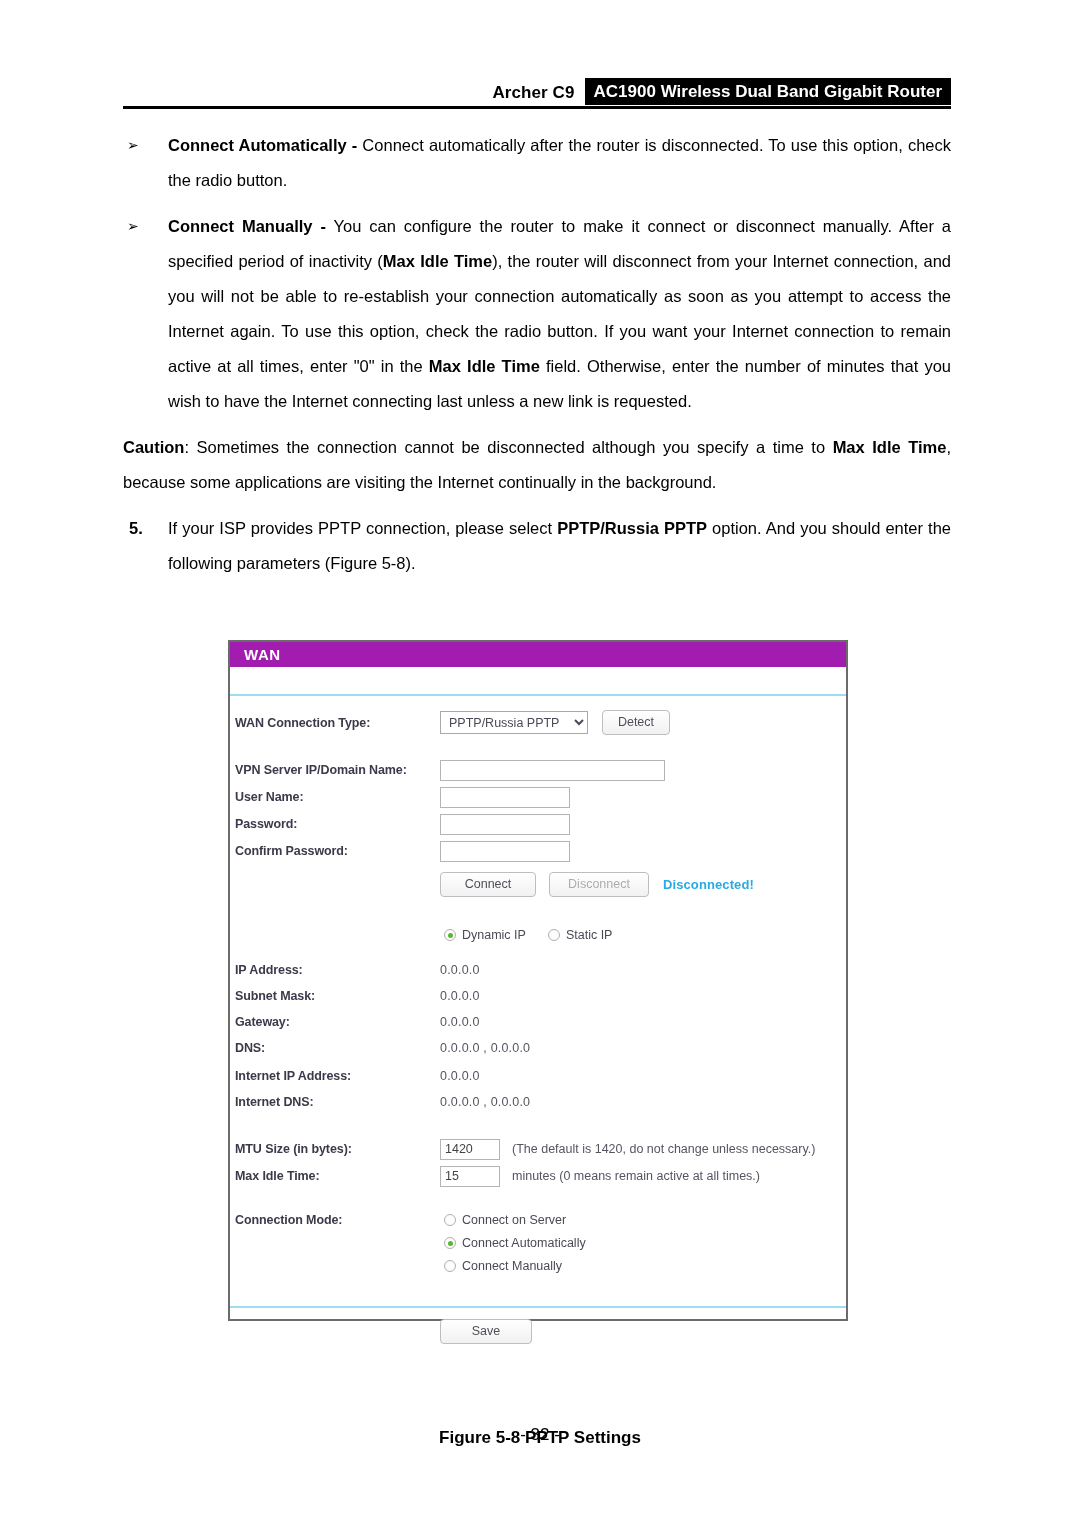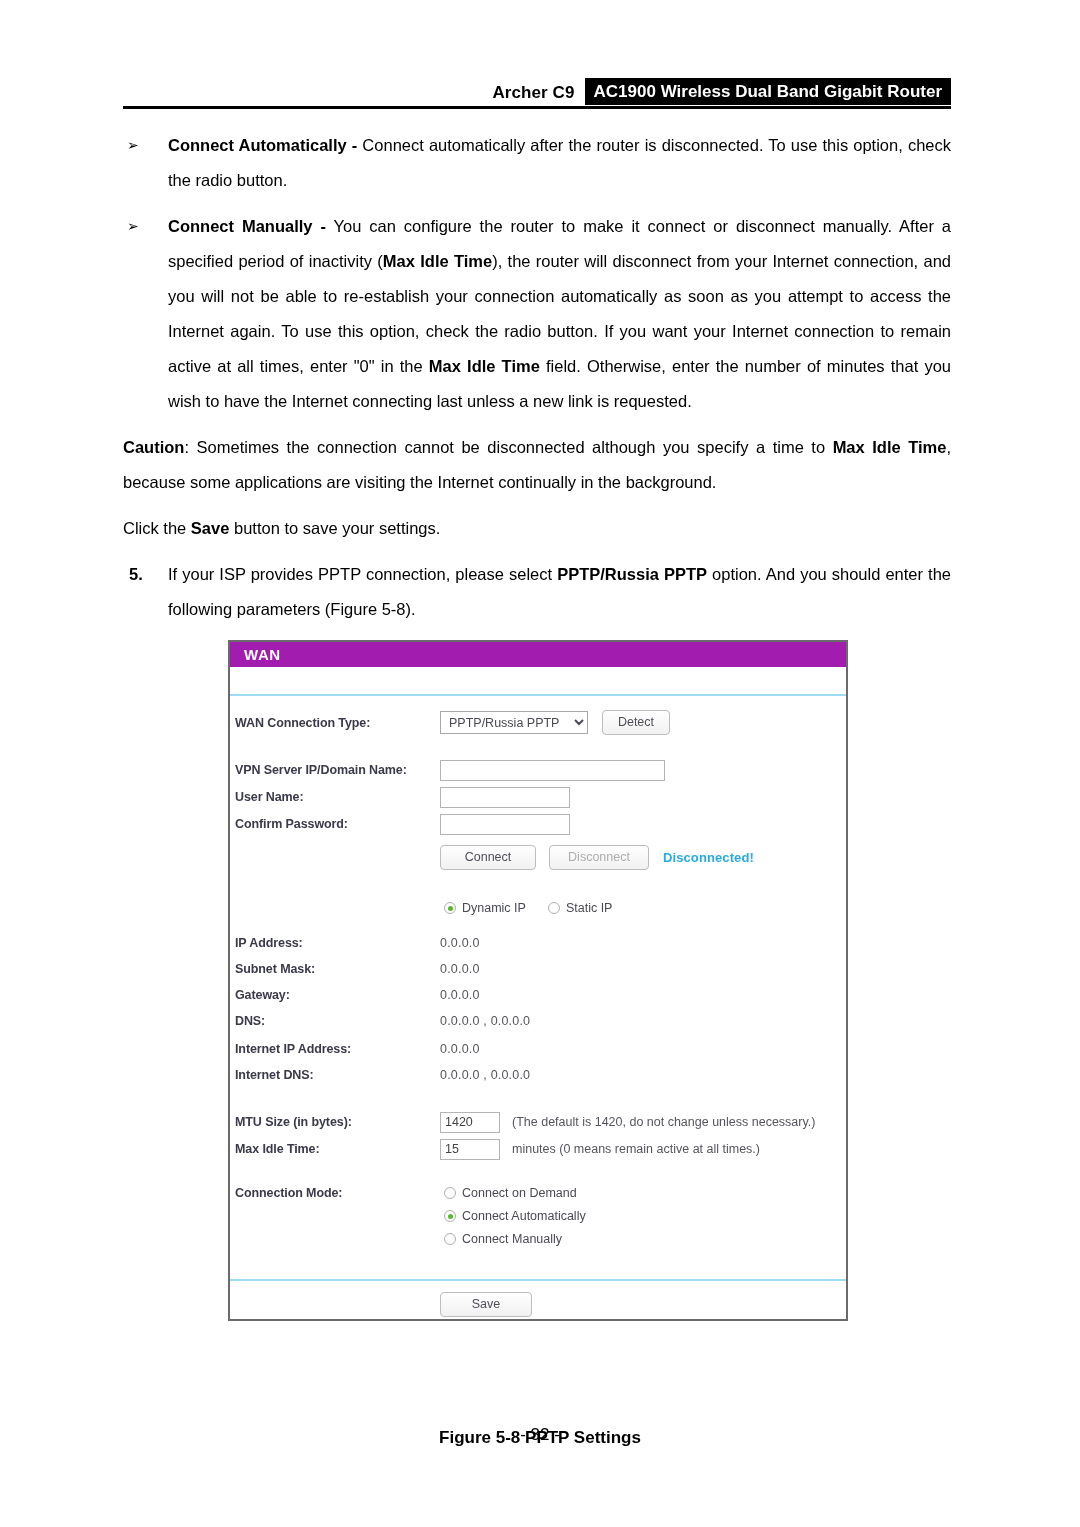--- a/index.html
+++ b/index.html
@@ -294,23 +294,20 @@
 
   <div class="bullet-block">
     <span class="bullet-mark">➢</span>
     <p class="para"><b>Connect Manually -</b><span> You can configure the router to make it connect or disconnect manually. After a specified period of inactivity (</span><b>Max Idle Time</b><span>), the router will disconnect from your Internet connection, and you will not be able to re-establish your connection automatically as soon as you attempt to access the Internet again. To use this option, check the radio button. If you want your Internet connection to remain active at all times, enter "0" in the </span><b>Max Idle Time</b><span> field. Otherwise, enter the number of minutes that you wish to have the Internet connecting last unless a new link is requested.</span></p>
   </div>
 
   <div class="plain-block">
     <p class="para"><b>Caution</b><span>: Sometimes the connection cannot be disconnected although you specify a time to </span><b>Max Idle Time</b><span>, because some applications are visiting the Internet continually in the background.</span></p>
   </div>
 
-  <div class="plain-block">
-    <p class="para"><span>Click the </span><b>Save</b><span> button to save your settings.</span></p>
-  </div>
 
   <div class="numbered-block">
     <span class="num-mark">5.</span>
     <p class="para"><span>If your ISP provides PPTP connection, please select </span><b>PPTP/Russia PPTP</b><span> option. And you should enter the following parameters (Figure 5-8).</span></p>
   </div>
 
 </div>
 
 <div class="router-panel">
 
@@ -338,20 +335,26 @@
       </div>
     </div>
 
     <div class="frow" style="margin-top:3px;">
       <div class="flabel">User Name:</div>
       <div class="fval">
         <input class="txtinput w-mid" type="text" value="" style="">
       </div>
     </div>
 
+    <div class="frow" style="margin-top:3px;">
+      <div class="flabel">Password:</div>
+      <div class="fval">
+        <input class="txtinput w-mid" type="password" value="" style="">
+      </div>
+    </div>
 
     <div class="frow" style="margin-top:3px;">
       <div class="flabel">Confirm Password:</div>
       <div class="fval">
         <input class="txtinput w-mid" type="password" value="" style="">
       </div>
     </div>
 
     <div class="frow" style="margin-top:9px;">
       <div class="flabel"></div>
@@ -412,21 +415,21 @@
         <input class="txtinput w-small" type="text" value="15" style="">
         <span class="hint">minutes (0 means remain active at all times.)</span>
       </div>
     </div>
 
     <div class="frow" style="margin-top:25px;align-items:flex-start;">
       <div class="flabel">Connection Mode:</div>
       <div class="fval" style="padding-left:4px;">
         <div style="display:flex;align-items:center;">
           <span class="radio"></span>
-          <span class="radio-label">Connect on Demand</span>
+          <span class="radio-label">Connect on Server</span>
         </div>
         <div style="display:flex;align-items:center;margin-top:9px;">
           <span class="radio checked"></span>
           <span class="radio-label">Connect Automatically</span>
         </div>
         <div style="display:flex;align-items:center;margin-top:9px;">
           <span class="radio"></span>
           <span class="radio-label">Connect Manually</span>
         </div>
       </div>

